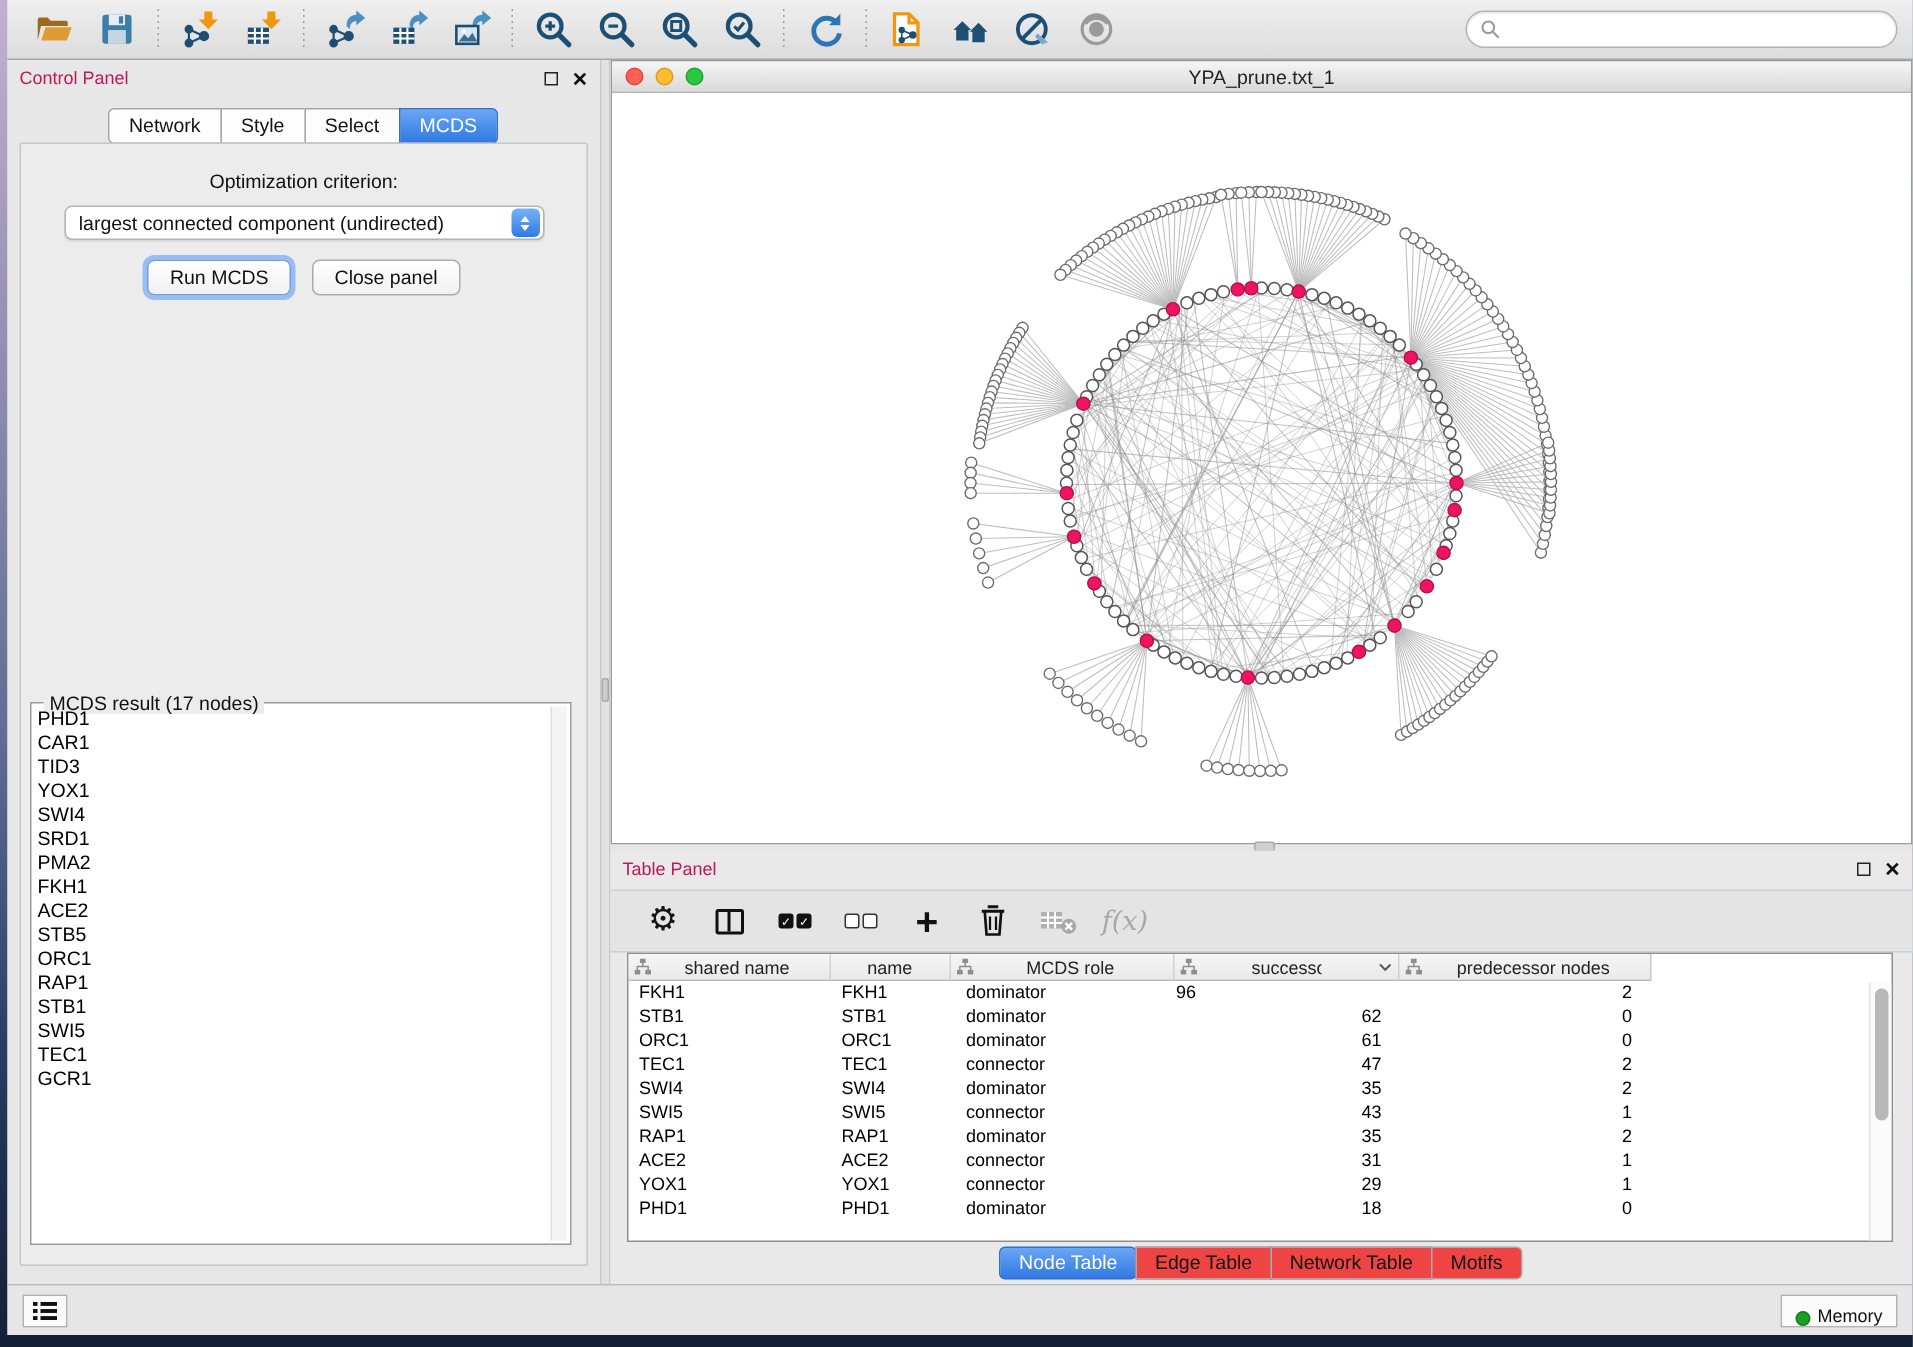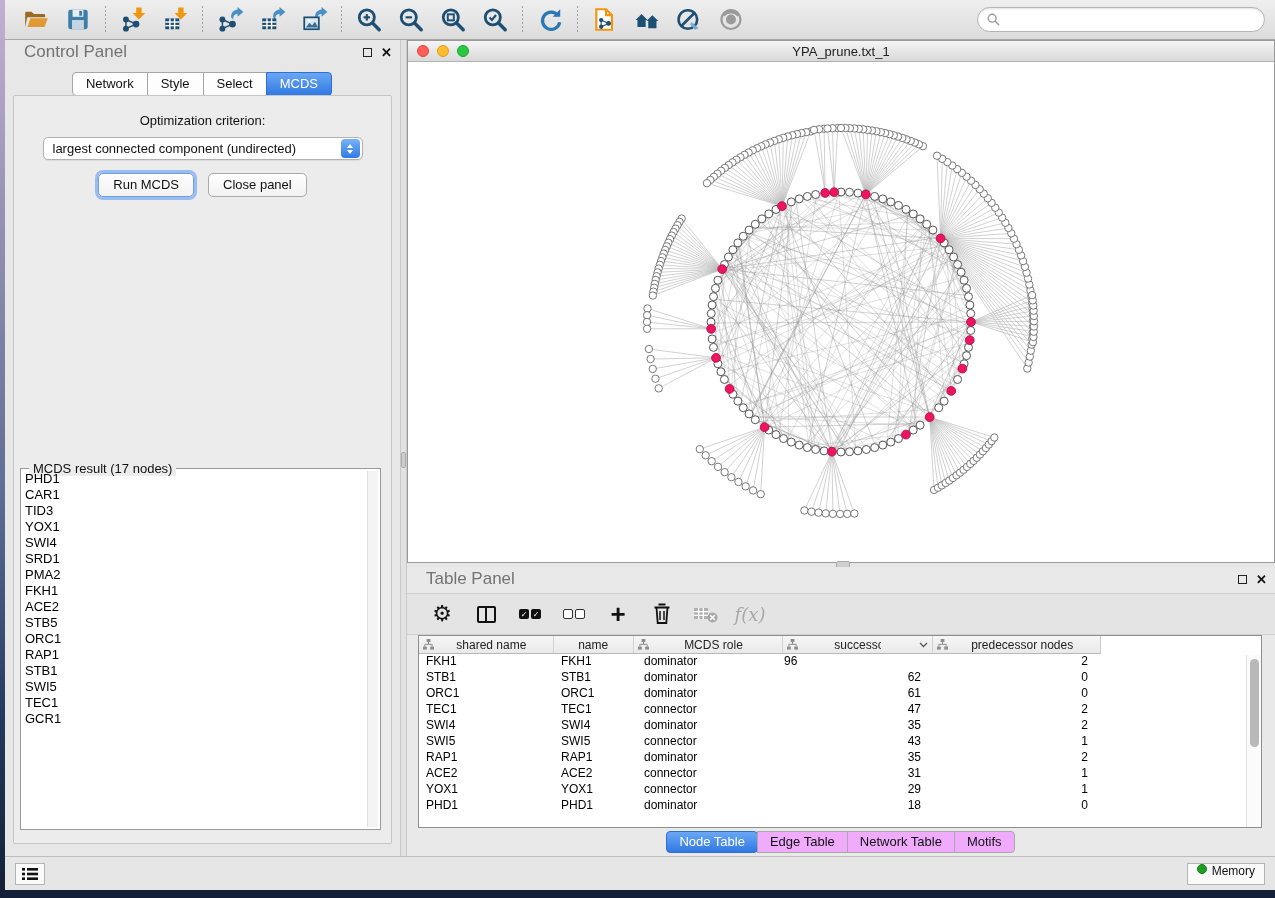--- a/index.html
+++ b/index.html
@@ -23,21 +23,21 @@
     box-shadow:inset 0 1px 2px rgba(0,0,0,.12); }
   #search-wrap svg { width:13px; height:13px; flex:0 0 13px; }
   #search-input { border:none; outline:none; flex:1; height:20px; font-size:13px; background:transparent; }
 
   
   #main { flex:1; display:flex; min-height:0; }
 
   
   #control-panel { width:395px; flex:0 0 395px; background:#e7e7e7; position:relative; }
   .panel-hdr { height:24px; display:flex; align-items:center; padding:0 8px; }
-  .panel-title { font-size:17px; color:#737373;margin-left:11px; }
+  .panel-title { font-size:12px; color:#be185d; }
   .panel-hdr-icons { margin-left:auto; display:flex; align-items:center; gap:9px; }
   .float-box { width:9px; height:9px; border:1.6px solid #222; display:inline-block; cursor:pointer; }
   .close-x { font-size:13px; font-weight:bold; color:#111; cursor:pointer; line-height:1; }
   #cp-tabs { position:absolute; left:0; right:0; top:32px; display:flex; justify-content:center; }
   .cp-tab { font-size:13px; color:#111; background:#fdfdfd; border:1px solid #a6a6a6;
     padding:3px 13px 4px; margin-left:-1px; cursor:pointer; position:relative; }
   .cp-tab:first-child { border-radius:4px 0 0 4px; }
   .cp-tab.active { background:linear-gradient(#6aa7f4,#3079e3); color:#fff;
     border-color:#2f6fd0; border-radius:0 4px 4px 0; }
   #cp-content { position:absolute; left:8px; right:8px; top:55px; bottom:12px;
@@ -117,33 +117,33 @@
   .th .lbl { flex:1; text-align:center; white-space:nowrap; overflow:hidden; }
   .th svg.tree { width:11px; height:11px; flex:0 0 11px; }
   .th svg.chev { width:9px; height:6px; flex:0 0 9px; margin-left:2px; }
   .tr { display:flex; height:16px; font-size:12px; color:#000; cursor:default; }
   .td { overflow:hidden; white-space:nowrap; }
   #tp-vscroll { position:absolute; top:19px; bottom:0; right:0; width:15px;
     background:#fbfbfb; border-left:1px solid #e3e3e3; }
   #tp-vthumb { position:absolute; top:4px; left:2.5px; width:9px; height:88px;
     background:#b8b8b8; border-radius:5px; cursor:pointer; }
   #tp-tabs { height:28px; flex:0 0 28px; display:flex; justify-content:center; align-items:center; }
-  .tp-tab { font-size:13px; color:#111; background:#f0abfc; border:1px solid #a9a9a9;
+  .tp-tab { font-size:13px; color:#111; background:#ef4444; border:1px solid #a9a9a9;
     padding:2px 12px 3px; margin-left:-1px; cursor:pointer; }
   .tp-tab:first-child { border-radius:4px 0 0 4px; }
   .tp-tab:last-child { border-radius:0 4px 4px 0; }
   .tp-tab.active { background:linear-gradient(#6aa7f4,#3079e3); color:#fff; border-color:#2f6fd0; border-radius:4px; }
 
   
   #status-bar { height:34px; flex:0 0 34px; background:#e6e6e6; border-top:1px solid #bdbdbd;
     display:flex; align-items:center; padding:0 10px; }
   #list-btn { width:30px; height:22px; background:#fafafa; border:1px solid #b3b3b3;
     display:flex; align-items:center; justify-content:center; cursor:pointer; }
   #memory-btn { margin-left:auto; height:22px; background:#fafafa; border:1px solid #b3b3b3;
-    display:flex; align-items:flex-start; gap:5px; padding:0 9px; font-size:12px; color:#111; cursor:pointer; }
+    display:flex; align-items:flex-end; gap:5px; padding:0 9px; font-size:12px; color:#111; cursor:pointer; }
   #memory-dot { width:10px; height:10px; border-radius:50%; background:#1ca024; border:1px solid #147a1a; }
 </style>
 </head>
 <body>
 
 <div id="wallpaper"></div>
 
 <div id="app">
 
   <div id="toolbar">

